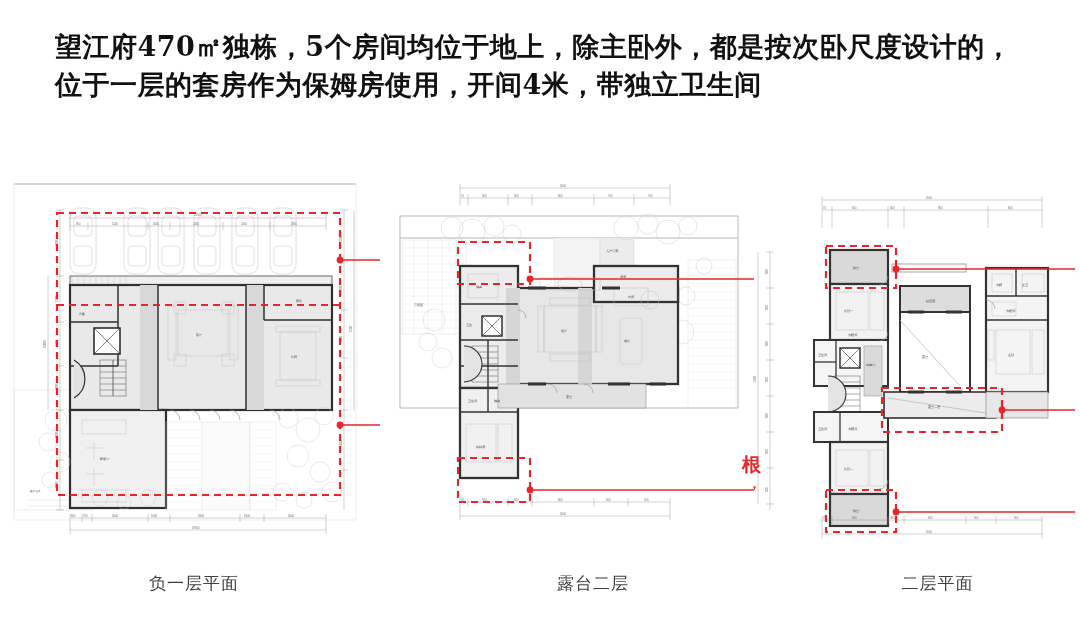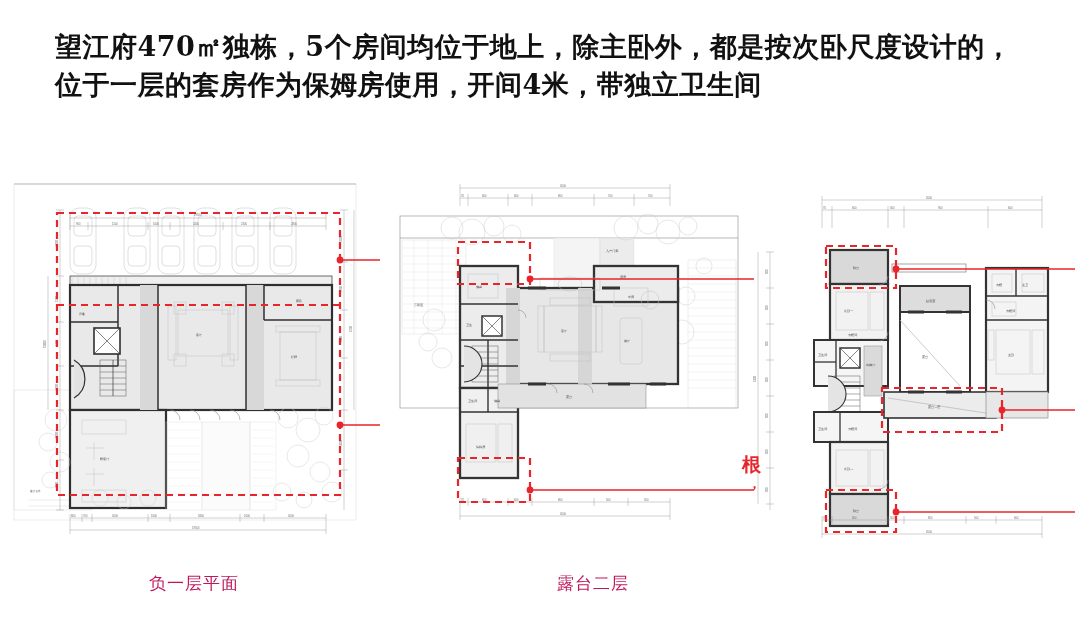--- a/index.html
+++ b/index.html
@@ -54,21 +54,21 @@
   }
   #plan-0 { left: 8px;   width: 372px; }
   #plan-1 { left: 398px; width: 390px; }
   #plan-2 { left: 800px; width: 275px; }
 
   .plan-caption {
     position: absolute;
     top: 392px;
     font-family: "DejaVu Serif", "Liberation Serif", serif;
     font-size: 17px;
-    color: #be185d;
+    color: #404040;
     letter-spacing: 1px;
     text-align: center;
     width: 100%;
   }
 
   .plan-svg { display: block; }
 
   
   .rm { font-size: 3.1px; fill: #4a4a4a; font-family: "Liberation Sans", sans-serif; }
   .dim { font-size: 2.7px; fill: #6a6a6a; font-family: "Liberation Sans", sans-serif; }
@@ -770,20 +770,21 @@
 
           <rect x="82" y="208" width="120" height="44" fill="none" stroke="#e8252a" stroke-width="2.2" stroke-dasharray="7 5"></rect>
           <circle cx="202" cy="230" r="3.4" fill="#e8252a"></circle>
           <line x1="202" y1="230" x2="275" y2="230" stroke="#e8252a" stroke-width="1.6"></line>
 
           <rect x="26" y="310" width="70" height="42" fill="none" stroke="#e8252a" stroke-width="2.2" stroke-dasharray="7 5"></rect>
           <circle cx="96" cy="332" r="3.4" fill="#e8252a"></circle>
           <line x1="96" y1="332" x2="275" y2="332" stroke="#e8252a" stroke-width="1.6"></line>
         </g>
       </svg>
+      <div class="plan-caption">二层平面</div>
     </div>
 
   </div>
 
   <div class="red-note" id="red-note-gen">根</div>
   <div class="red-note" id="red-note-comma">，</div>
 
 </div>
 
 </body></html>

